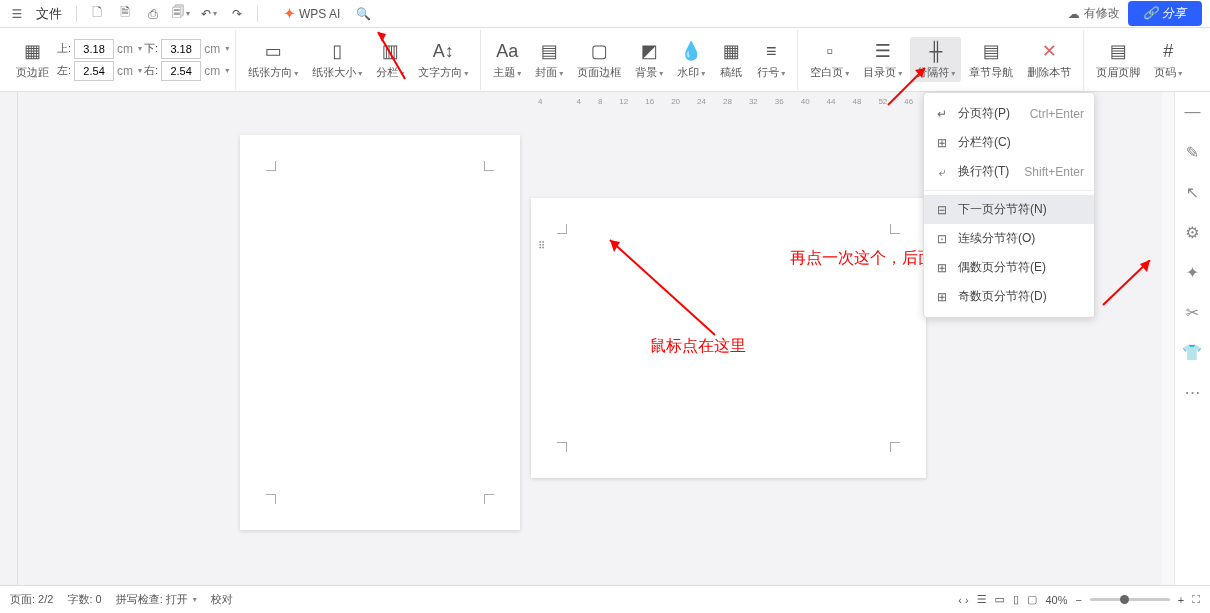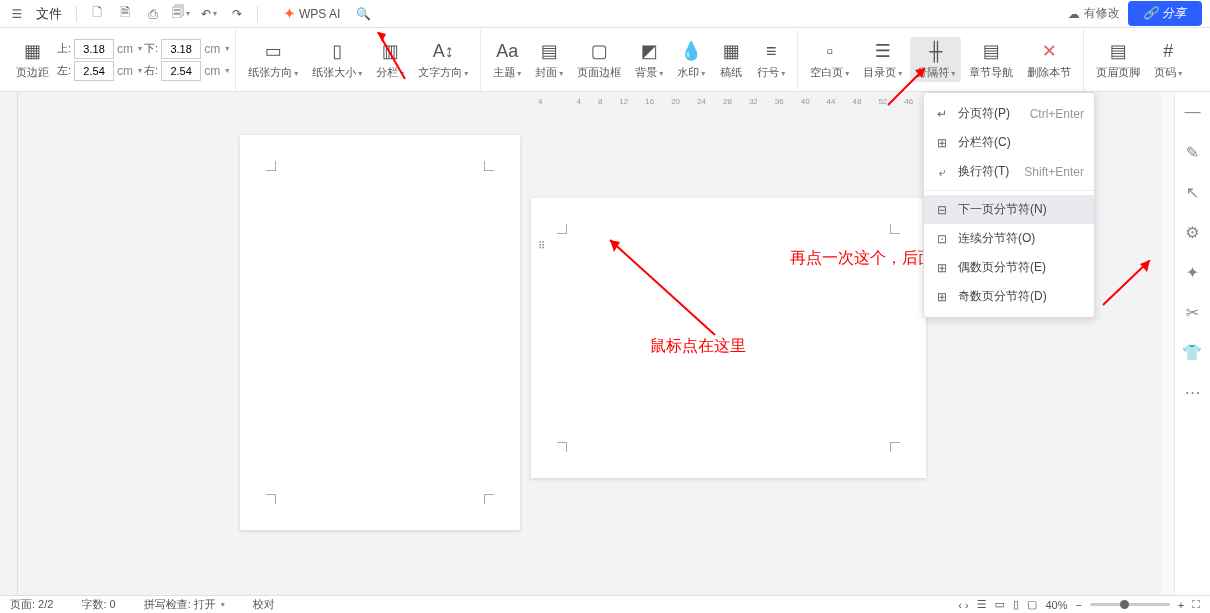--- a/index.html
+++ b/index.html
@@ -61,21 +61,21 @@
     .dropdown-icon { width: 16px; height: 16px; display: flex; align-items: center; justify-content: center; color: #666; font-size: 12px;}
     .dropdown-label { flex: 1; }
     .dropdown-shortcut { font-size: 12px; color: #999; }
     .dropdown-sep { height: 1px; background: #eee; margin: 4px 0; }
     
     
     .arrow { position: absolute; pointer-events: none; z-index: 50;}
     .annotation { position: absolute; color: #ff0000; font-size: 16px; font-weight: normal; z-index: 60;}
     
     
-    .statusbar { position: absolute; bottom: 0; left: 0; right: 0; height: 18px; background: #fff; border-top: 1px solid #e0e0e0; display: flex; align-items: center; padding: 8px 10px; font-size: 11px; color: #555; gap: 28px;}
+    .statusbar { position: absolute; bottom: 0; left: 0; right: 0; height: 28px; background: #fff; border-top: 1px solid #e0e0e0; display: flex; align-items: center; padding: 8px 10px; font-size: 11px; color: #555; gap: 14px;}
     .status-item { display: flex; align-items: center; gap: 3px;}
     .statusbar-right { margin-left: auto; display: flex; align-items: center; gap: 8px;}
     .zoom-slider { width: 80px; height: 3px; background: #ccc; position: relative; border-radius: 2px;}
     .zoom-thumb { position: absolute; left: 30px; top: -3px; width: 9px; height: 9px; background: #666; border-radius: 50%;}
     
     svg { display: block; }
   </style>
 </head>
 <body>
 

